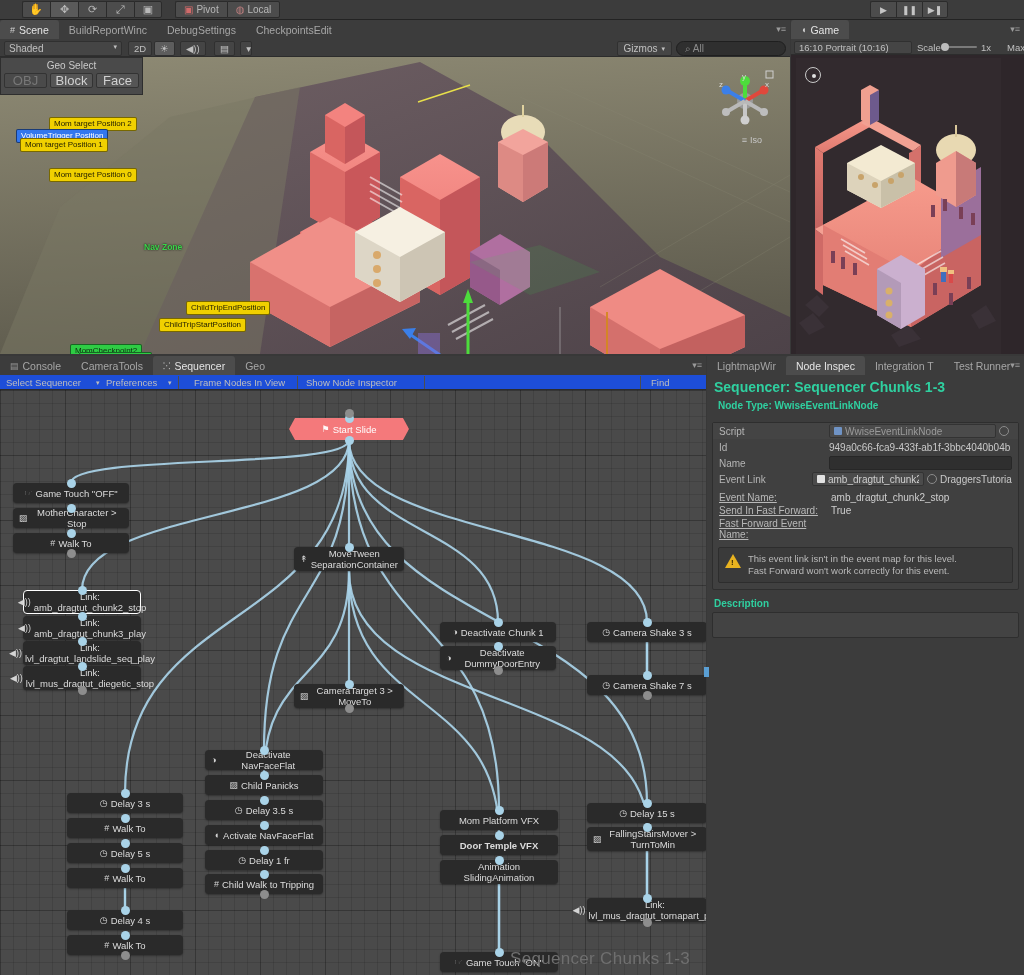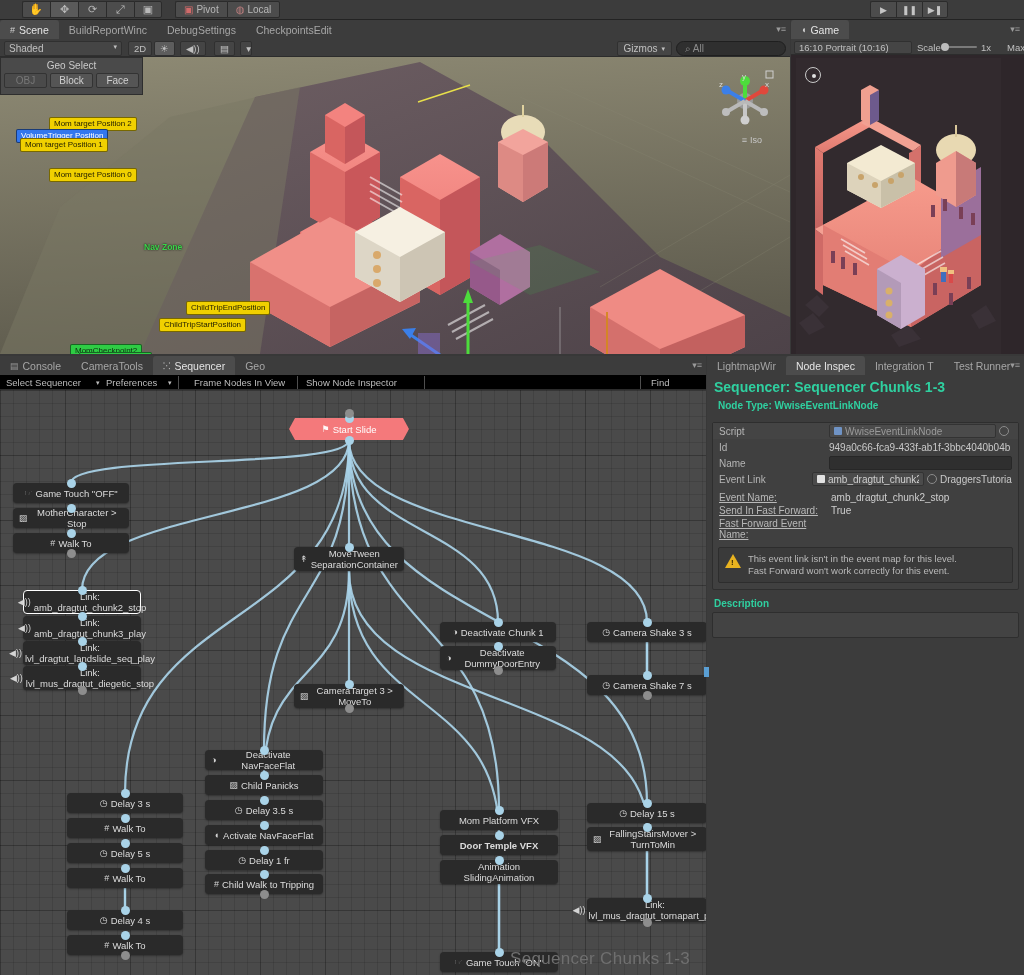--- a/index.html
+++ b/index.html
@@ -58,21 +58,21 @@
   .scene-search { position:absolute; right:4px; top:2px; width:110px; height:15px;
     background:#2f2f2f; border:1px solid #1f1f1f; border-radius:8px; color:#8c8c8c;
     font-size:10px; padding:1px 8px; }
 
   .geo-select { position:absolute; left:0; top:37px; width:143px; height:38px;
     background:#4a4a4a; border:1px solid #2e2e2e; z-index:9; }
   .geo-title { text-align:center; font-size:10px; color:#cacaca; padding-top:2px; }
   .geo-btns { display:flex; gap:3px; padding:2px 3px; }
   .geo-btn { flex:1; height:15px; background:#555; border:1px solid #333;
     border-radius:2px; display:flex; align-items:center; justify-content:center;
-    font-size:10px; color:#d0d0d0; }
+    font-size:13px; color:#d0d0d0; }
   .geo-btn.dim { color:#777; background:#4a4a4a; }
 
   #scene-viewport { position:absolute; left:0; top:37px; width:790px; height:297px;
     overflow:hidden; background:#6e6a5e; }
 
   .lbl { position:absolute; font-size:8px; padding:1px 4px; border-radius:2px;
     white-space:nowrap; font-family:"Liberation Sans",sans-serif; line-height:1.2;
     border:1px solid rgba(0,0,0,.5);}
   .lbl.yellow { background:#f0d000; color:#262200; }
   .lbl.blue   { background:#3377ee; color:#fff; }
@@ -104,21 +104,21 @@
     background:#2b2428; overflow:hidden; }
   .rec-icon { position:absolute; left:14px; top:12px; width:16px; height:16px;
     border:1px solid #c9c9c9; border-radius:50%; }
   .rec-icon::after { content:""; position:absolute; left:6px; top:6px; width:4px;
     height:4px; background:#e0e0e0; border-radius:50%; }
 
   
   #seq-panel { position:absolute; left:0; top:356px; width:706px; height:619px;
     background:#3c3c3c; }
   .seq-toolbar { position:absolute; left:0; top:19px; width:706px; height:15px;
-    background:#000000; border-bottom:1px solid #2c2c2c; font-size:9.5px; }
+    background:#1d4ed8; border-bottom:1px solid #2c2c2c; font-size:9.5px; }
   .sq-item { position:absolute; top:1px; height:13px; color:#bdbdbd; line-height:13px;
     padding:0 6px; }
   .sq-sep { position:absolute; top:1px; width:1px; height:13px; background:#4e4e4e; }
   #graph { position:absolute; left:0; top:34px; width:706px; height:585px;
     background:#4a4a4a; overflow:hidden; }
   .grid-s { position:absolute; inset:0;
     background-image:
       linear-gradient(to right, rgba(0,0,0,.10) 1px, transparent 1px),
       linear-gradient(to bottom, rgba(0,0,0,.10) 1px, transparent 1px);
     background-size:13px 13px; }

